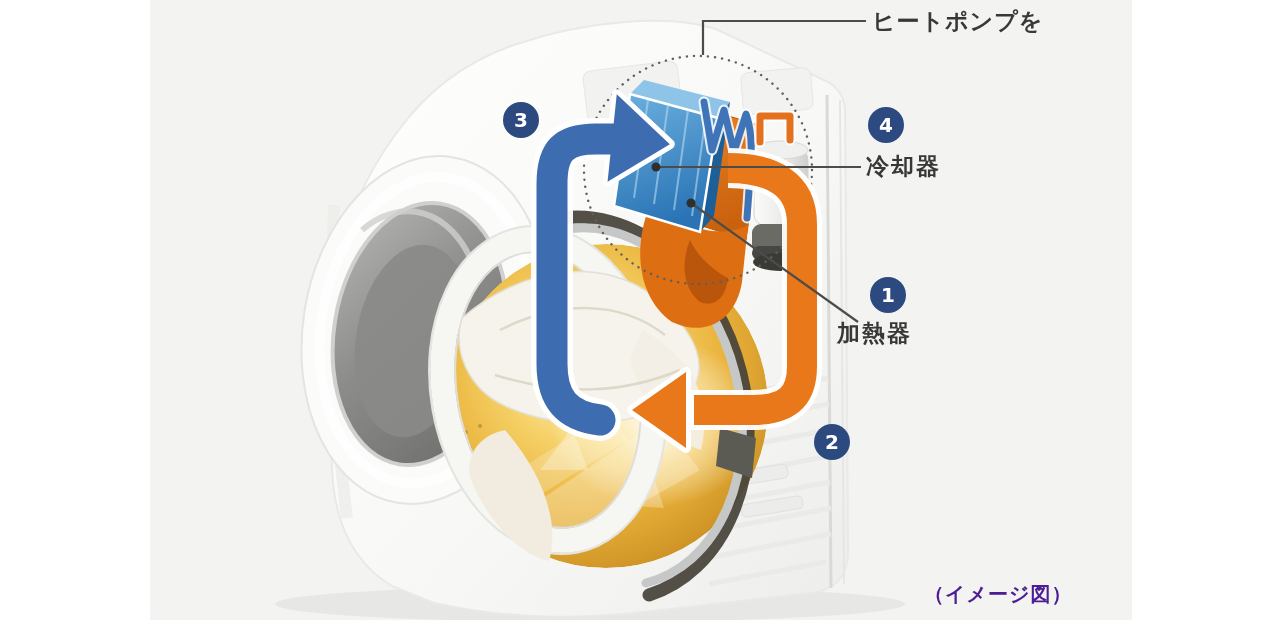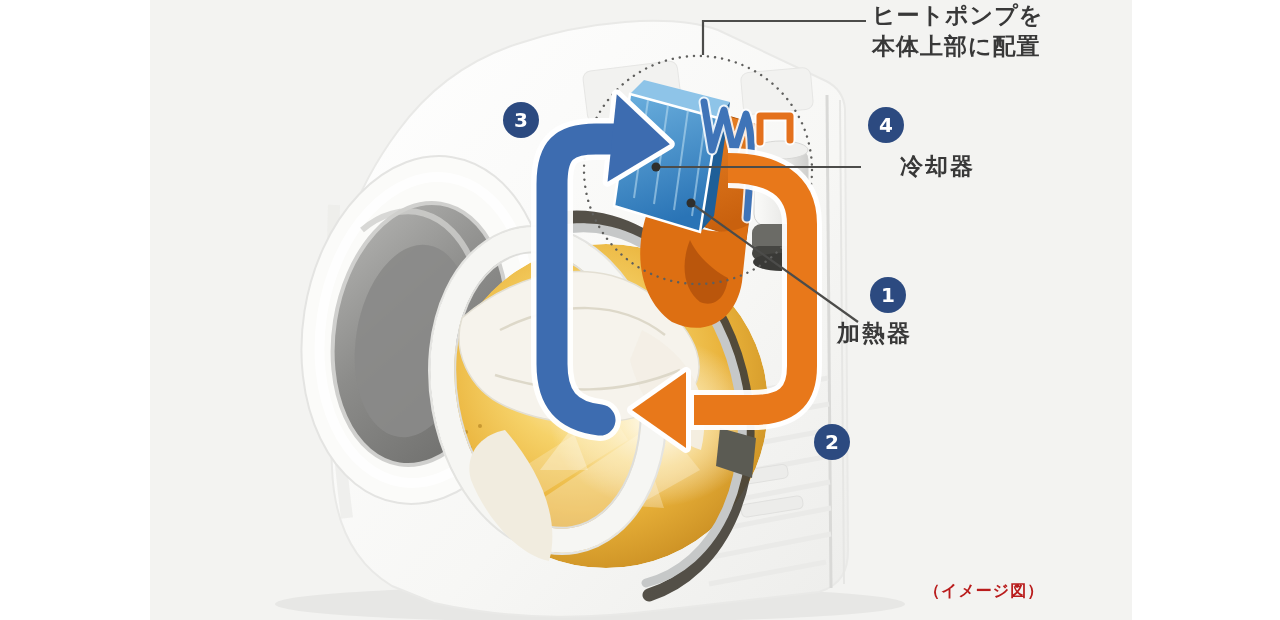--- a/index.html
+++ b/index.html
@@ -1,34 +1,34 @@
 <!DOCTYPE html>
 <html><head>
 <meta charset="utf-8">
 <style>
   html,body{margin:0;padding:0;background:#ffffff;}
   body{width:1280px;height:620px;overflow:hidden;font-family:"DejaVu Sans",sans-serif;}
   .stage{position:relative;width:1280px;height:620px;background:#ffffff;}
   .stage svg{position:absolute;left:0;top:0;}
   .overlay{position:absolute;left:0;top:0;width:1280px;height:620px;pointer-events:none;}
-  .annotation{position:absolute;left:872px;top:0;font-size:23px;line-height:31px;
-    font-weight:bold;color:#383838;letter-spacing:1px;white-space:nowrap;}
+  .annotation{position:absolute;left:872px;top:6px;font-size:23px;line-height:31px;
+    font-weight:bold;color:#383838;letter-spacing:1px;white-space:nowrap;text-align:right;}
   .part-label{position:absolute;font-size:23px;font-weight:bold;color:#383838;
     letter-spacing:2px;white-space:nowrap;}
-  .label-cooler{left:900px;top:151px;text-align:center;}
+  .label-cooler{left:866px;top:151px;text-align:center;}
   .label-heater{left:837px;top:318px;}
   .badge{position:absolute;width:36px;height:36px;border-radius:50%;background:#2c4a80;
     color:#ffffff;font-size:20px;font-weight:bold;display:flex;align-items:center;
     justify-content:center;line-height:1;}
   .badge-3{left:503px;top:102px;}
   .badge-4{left:868px;top:107px;}
   .badge-1{left:870px;top:277px;}
   .badge-2{left:814px;top:424px;}
-  .caption{position:absolute;left:924px;top:581px;font-size:16px;font-weight:600;
-    color:#b91c1c;letter-spacing:1px;white-space:nowrap;}
+  .caption{position:absolute;left:924px;top:581px;font-size:20px;font-weight:600;
+    color:#4c1d95;letter-spacing:1px;white-space:nowrap;}
 </style>
 </head>
 <body>
 
 <div class="stage">
 
 <svg width="1280" height="620" viewBox="0 0 1280 620">
   <defs>
     <linearGradient id="gBody" x1="0" y1="0" x2="1" y2="1">
       <stop offset="0" stop-color="#ffffff"></stop>
@@ -208,21 +208,20 @@
     <path d="M 656 167 L 861 167"></path>
     <path d="M 691 203 L 858 322"></path>
   </g>
   <circle cx="656" cy="167" r="4.5" fill="#2f2f2d"></circle>
   <circle cx="691" cy="203" r="4.5" fill="#2f2f2d"></circle>
 </svg>
 
 <div class="overlay">
   <div class="annotation">
     <div>ヒートポンプを</div>
-    <div>本体上部に配置</div>
   </div>
 
   <div class="badge badge-3">3</div>
   <div class="badge badge-4">4</div>
   <div class="badge badge-1">1</div>
   <div class="badge badge-2">2</div>
 
   <div class="part-label label-cooler">冷却器</div>
   <div class="part-label label-heater">加熱器</div>
 

